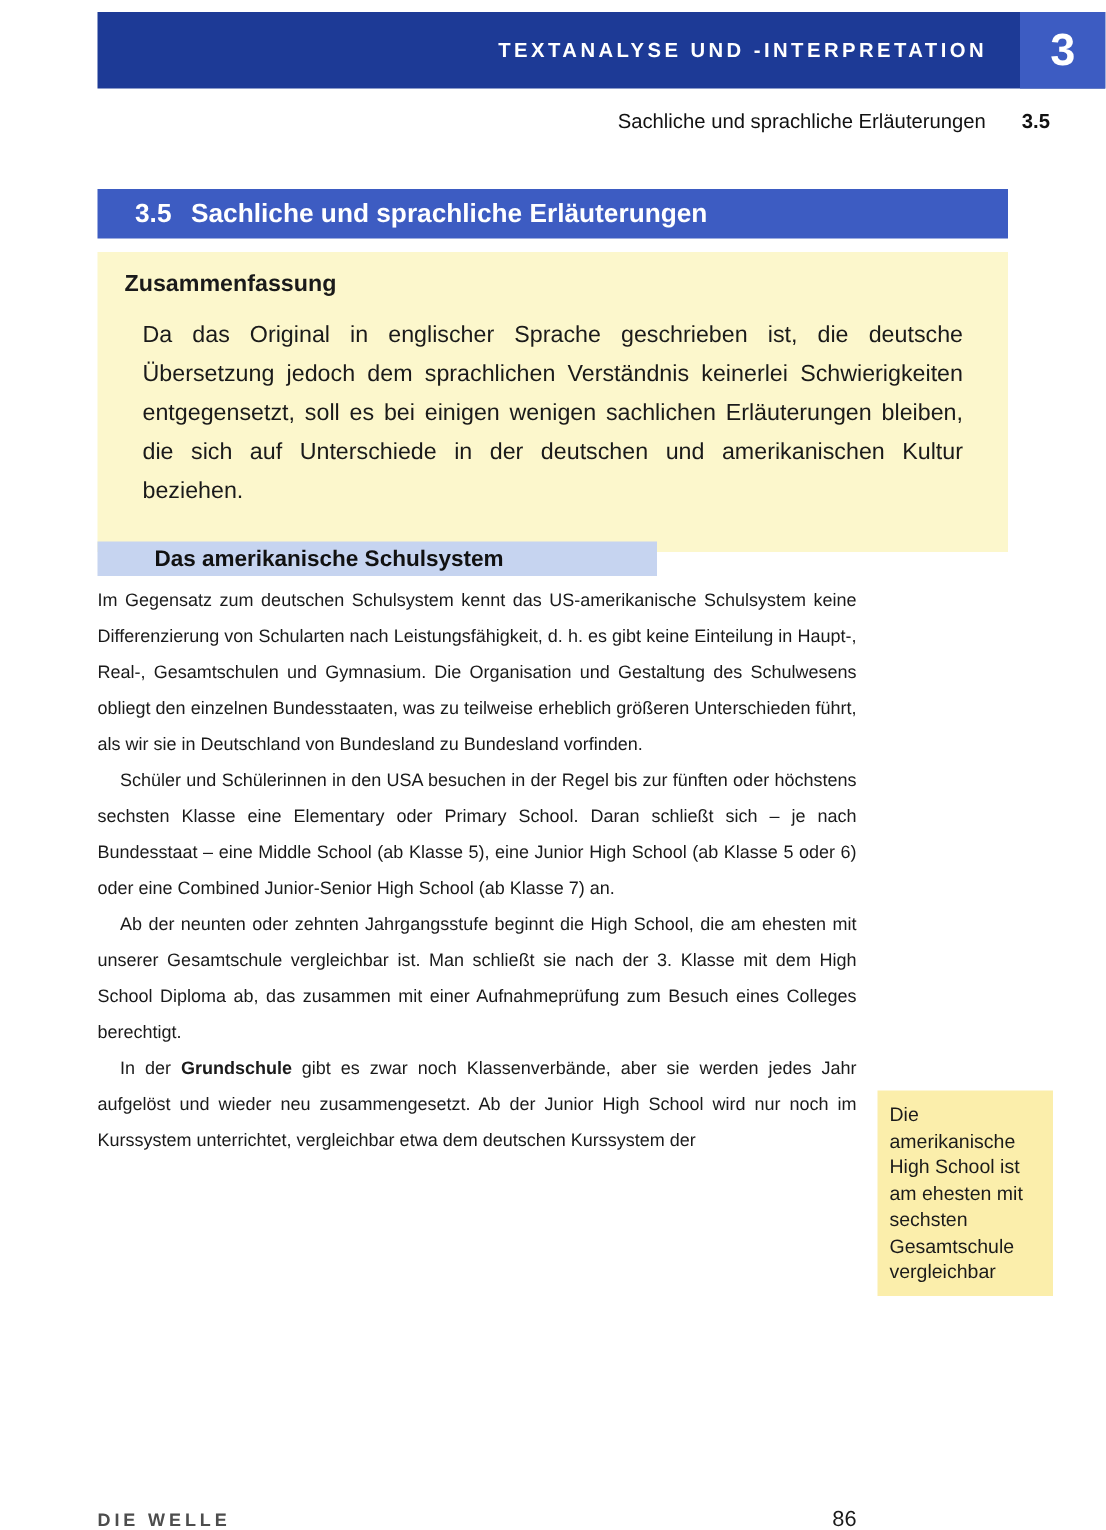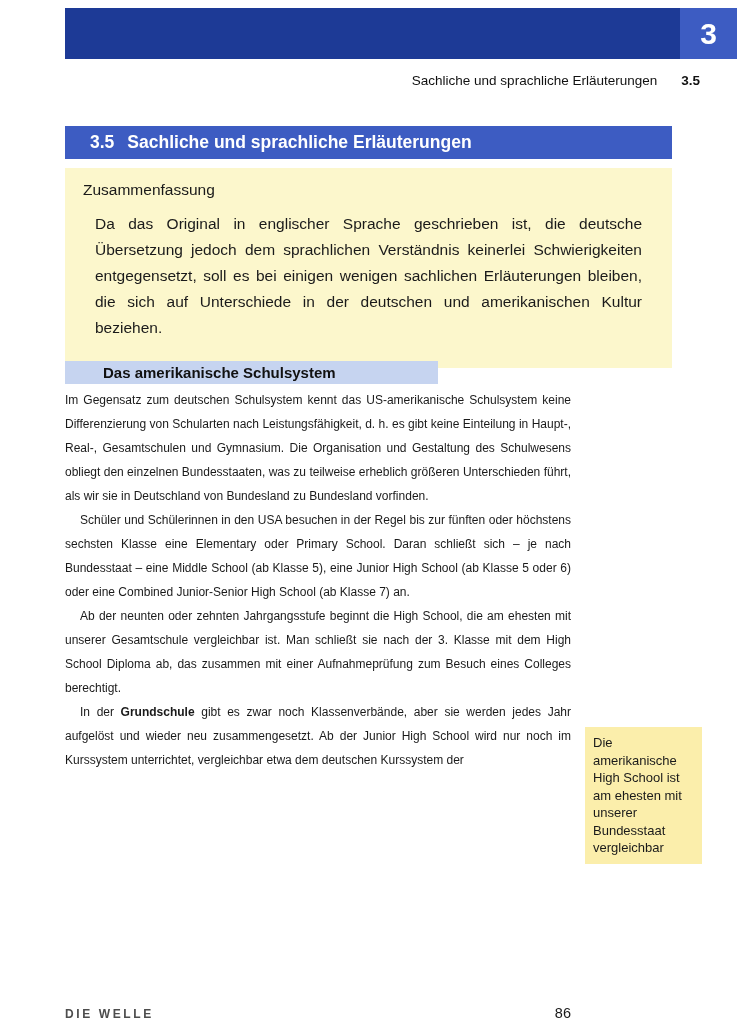--- a/index.html
+++ b/index.html
@@ -77,21 +77,21 @@
     position: absolute;
     left: 65px; top: 168px;
     width: 607px;
     box-sizing: border-box;
     background: var(--summary-bg, #fcf7cc);
     padding: 13px 18px 15px 18px;
     color: var(--text, #1a1a1a);
   }
   .summary-heading {
     font-size: 15.5px;
-    font-weight: normal;
+    font-weight: bold;
     margin: 0 0 9px 0;
   }
   .summary-text {
     margin: 12px;
     font-size: 15.5px;
     line-height: 26px;
     text-align: justify;
     -webkit-hyphens: auto; hyphens: auto;
   }
 
@@ -158,20 +158,21 @@
     font-size: 14.5px;
     color: var(--text, #1a1a1a);
   }
 </style>
 </head>
 <body>
 
 <div class="page">
 
   <header class="chapter-bar">
+    <span class="chapter-bar-title">TEXTANALYSE UND -INTERPRETATION</span>
     <span class="chapter-number-box">3</span>
   </header>
 
   <div class="running-head">
     <span class="running-head-title">Sachliche und sprachliche Erläuterungen</span>
     <span class="running-head-number">3.5</span>
   </div>
 
   <div class="section-header">
     <span class="section-number">3.5</span>
@@ -187,20 +188,20 @@
     <span>Das amerikanische Schulsystem</span>
   </div>
 
   <main class="body-text">
       <p class="para"><span>Im Gegensatz zum deutschen Schulsystem kennt das US-amerikanische Schulsystem keine Differenzierung von Schularten nach Leistungsfähigkeit, d. h. es gibt keine Einteilung in Haupt-, Real-, Gesamtschulen und Gymnasium. Die Organisation und Gestaltung des Schulwesens obliegt den einzelnen Bundesstaaten, was zu teilweise erheblich größeren Unterschieden führt, als wir sie in Deutschland von Bundesland zu Bundesland vorfinden.</span></p>
       <p class="para indent"><span>Schüler und Schülerinnen in den USA besuchen in der Regel bis zur fünften oder höchstens sechsten Klasse eine Elementary oder Primary School. Daran schließt sich – je nach Bundesstaat – eine Middle School (ab Klasse 5), eine Junior High School (ab Klasse 5 oder 6) oder eine Combined Junior-Senior High School (ab Klasse 7) an.</span></p>
       <p class="para indent"><span>Ab der neunten oder zehnten Jahrgangsstufe beginnt die High School, die am ehesten mit unserer Gesamtschule vergleichbar ist. Man schließt sie nach der 3. Klasse mit dem High School Diploma ab, das zusammen mit einer Aufnahmeprüfung zum Besuch eines Colleges berechtigt.</span></p>
       <p class="para indent"><span>In der </span><span class="bold">Grundschule</span><span> gibt es zwar noch Klassenverbände, aber sie werden jedes Jahr aufgelöst und wieder neu zusammengesetzt. Ab der Junior High School wird nur noch im Kurssystem unterrichtet, vergleichbar etwa dem deutschen Kurssystem der</span></p>
     </main>
 
-  <aside class="margin-note">Die amerikanische High School ist am ehesten mit unserer Bundesstaat vergleichbar</aside>
+  <aside class="margin-note">Die amerikanische High School ist am ehesten mit sechsten Gesamtschule vergleichbar</aside>
 
   <footer class="page-footer">
     <span class="book-title">DIE WELLE</span>
     <span class="page-number">86</span>
   </footer>
 
 </div>
 
 </body></html>

